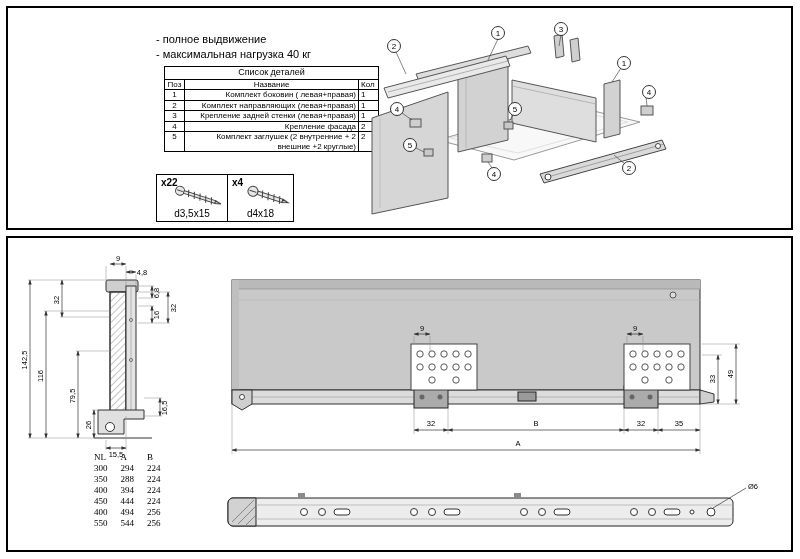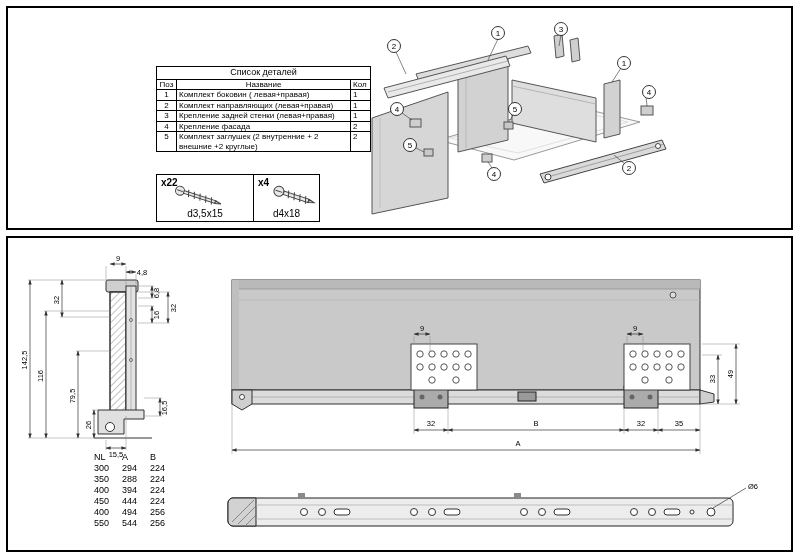--- a/index.html
+++ b/index.html
@@ -8,53 +8,57 @@
     width:800px; height:559px; background:#fff; position:relative;
     font-family:"Liberation Sans", sans-serif; color:#000;
     overflow:hidden;
   }
   .panel { position:absolute; background:#fff; border:2px solid #000; }
   #top-panel    { left:6px; top:6px;   width:787px; height:224px; }
   #bottom-panel { left:6px; top:236px; width:787px; height:316px; }
 
   
   #notes { position:absolute; left:148px; top:24px; font-size:11px; line-height:15px; }
-  #parts-table { position:absolute; left:148px; top:58px; border-collapse:collapse; font-size:8px; line-height:9.5px; }
-  #parts-table td { border:1px solid #000; padding:0 2px; vertical-align:top; }
+  #parts-table { position:absolute; left:156px; top:58px; border-collapse:collapse; font-size:8px; line-height:9.5px; }
+  #parts-table td { border:1px solid #000; padding:0 2px; vertical-align:top;text-align:right; }
   #parts-table .t-title { text-align:center; font-size:9px; padding:1px 2px; }
   #parts-table .t-h { text-align:center;margin-top:16px; }
   #parts-table .c-pos { width:20px; text-align:center; }
   #parts-table .c-name { width:174px; }
   #parts-table .c-qty { width:20px; text-align:left; }
 
   #screw-area { position:absolute; left:148px; top:166px; display:flex; }
   .screw-box { border:1px solid #000; height:48px; position:relative; background:#fff; }
   .screw-box + .screw-box { margin-left:-1px; }
   .screw-count { position:absolute; left:4px; top:2px; font-size:10px; font-weight:bold; }
   .screw-size  { position:absolute; left:0; right:0; bottom:2px; text-align:center; font-size:10px; }
   .screw-svg { position:absolute; left:14px; top:8px; }
 
   #exploded { position:absolute; left:350px; top:14px; }
 
   
   #section-view { position:absolute; left:12px;  top:12px; }
   #elevation    { position:absolute; left:210px; top:34px; }
   #rail-view    { position:absolute; left:206px; top:240px; }
-  #size-table   { position:absolute; left:86px;  top:214px; border-collapse:collapse; font-size:9px; line-height:11px; }
+  #size-table   { position:absolute; left:86px;  top:214px; border-collapse:collapse; font-size:9px; line-height:11px;font-family:Liberation Serif, serif; }
   #size-table td { padding:0 13px 0 0; text-align:left; }
 
   svg text { font-family:"Liberation Sans", sans-serif; }
   .dim-t { font-size:7.5px; fill:#000; }
   .callout-t { font-size:8px; fill:#000; }
 </style>
 </head>
 <body>
 
 <div id="top-panel" class="panel">
 
+  <div id="notes">
+    <div>- полное выдвижение</div>
+    <div>- максимальная нагрузка 40 кг</div>
+  </div>
 
   <table id="parts-table">
     <tbody>
         <tr>
           <td class="t-title" colspan="3">Список деталей</td>
         </tr>
     <tr>
       <td class="t-h c-pos">Поз</td>
       <td class="t-h c-name">Название</td>
       <td class="t-h c-qty">Кол</td>
@@ -81,21 +85,21 @@
     </tr>
     <tr>
       <td class="c-pos">5</td>
       <td class="c-name">Комплект заглушек (2 внутренние + 2 внешние +2 круглые)</td>
       <td class="c-qty">2</td>
     </tr>
   </tbody>
     </table>
 
   <div id="screw-area">
-    <div class="screw-box" style="width:98px">
+    <div class="screw-box" style="width:72px">
       <span class="screw-count">x22</span>
       <svg class="screw-svg" width="62" height="28" viewBox="0 0 62 28">
         <g transform="rotate(18 10 8)" stroke="#444" fill="#e8e8e8">
           <circle cx="9" cy="8" r="4.5"></circle>
           <line x1="6" y1="8" x2="12" y2="8"></line>
           <rect x="13" y="6.6" width="33" height="2.8"></rect>
           <line x1="17" y1="4.5" x2="19" y2="11.5"></line>
           <line x1="23" y1="4.5" x2="25" y2="11.5"></line>
           <line x1="29" y1="4.5" x2="31" y2="11.5"></line>
           <line x1="35" y1="4.5" x2="37" y2="11.5"></line>

